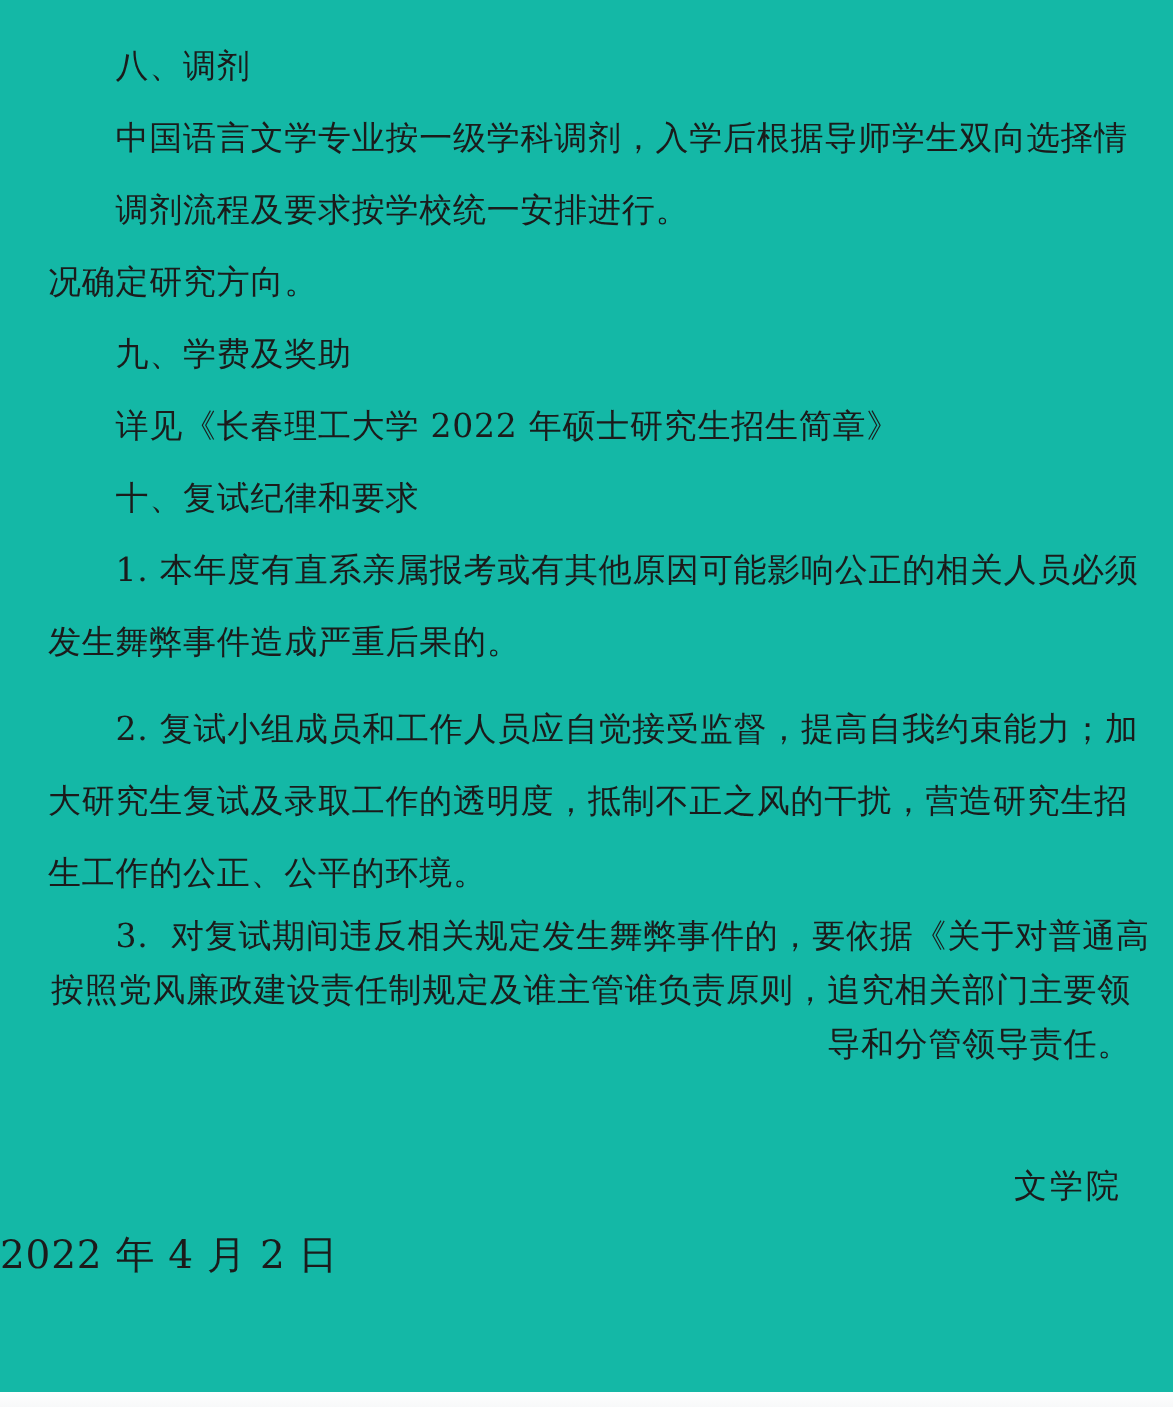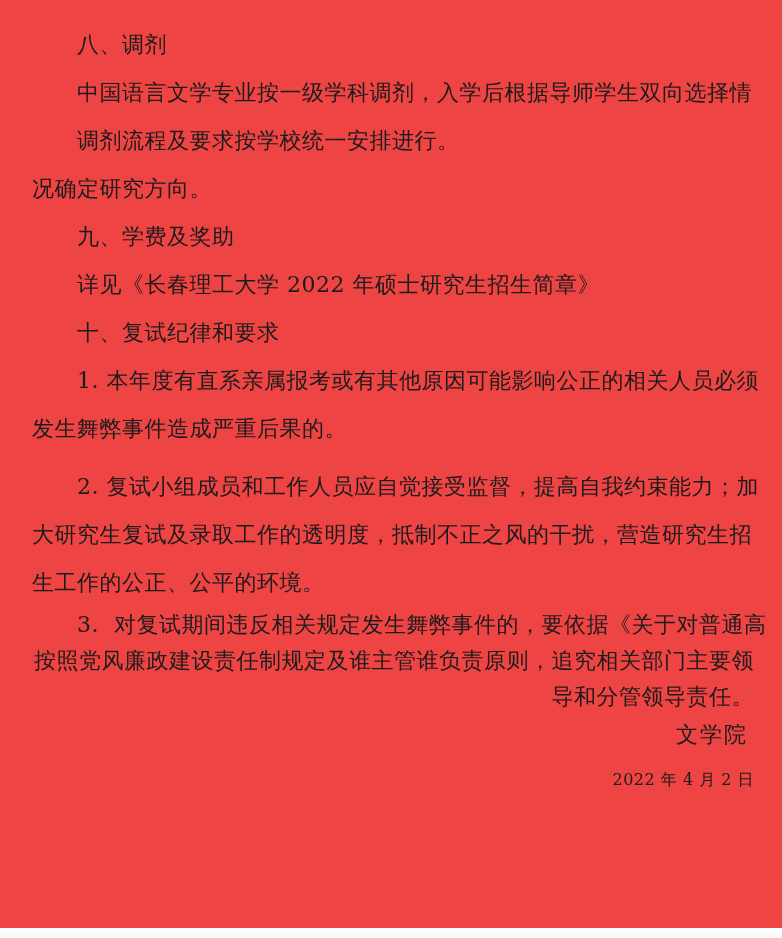--- a/index.html
+++ b/index.html
@@ -12,21 +12,21 @@
     background: #ffffff;
     color: #1b1b1b;
     font-family: "DejaVu Serif", serif;
     overflow: hidden;
     position: relative;
   }
   .page {
     position: relative;
     width: 782px;
     height: 938px;
-    background: #ef4444;
+    background: #14b8a6;
   }
   .doc-body {
     padding: 21px 28px 0 32px;
   }
   .line {
     font-size: 22px;
     line-height: 48px;
     letter-spacing: 0.5px;
     white-space: pre;
   }
@@ -37,32 +37,32 @@
     padding-left: 0;
   }
   .line.tight {
     line-height: 36px;
     text-align: right;
   }
   .line.gap-before {
     margin-top: 10px;
   }
   .signature-block {
+    margin-top: 57px;
   }
   .signature {
     text-align: right;
     font-size: 22px;
     line-height: 40px;
     padding-right: 34px;
     letter-spacing: 2px;
     white-space: pre;
   }
   .date {
-    text-align: right;
-    font-size: 16px;
+    font-size: 26px;
     line-height: 50px;
     padding-right: 28px;
     letter-spacing: 0.5px;
     white-space: pre;
   }
   .bottom-edge {
     position: absolute;
     left: 0;
     bottom: 0;
     width: 100%;

